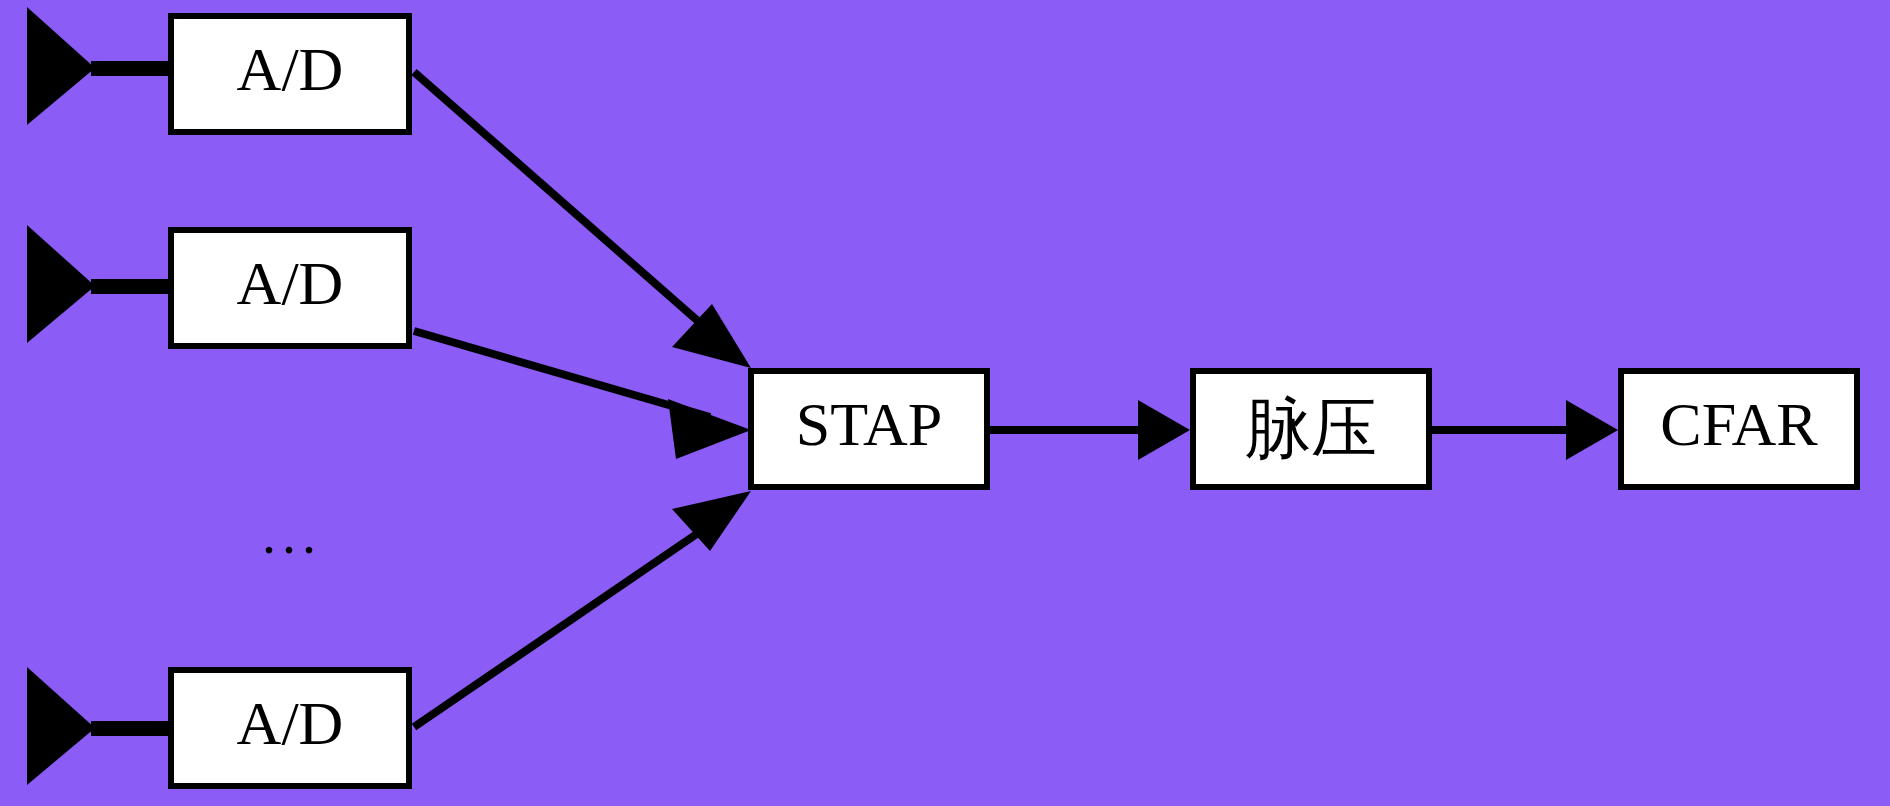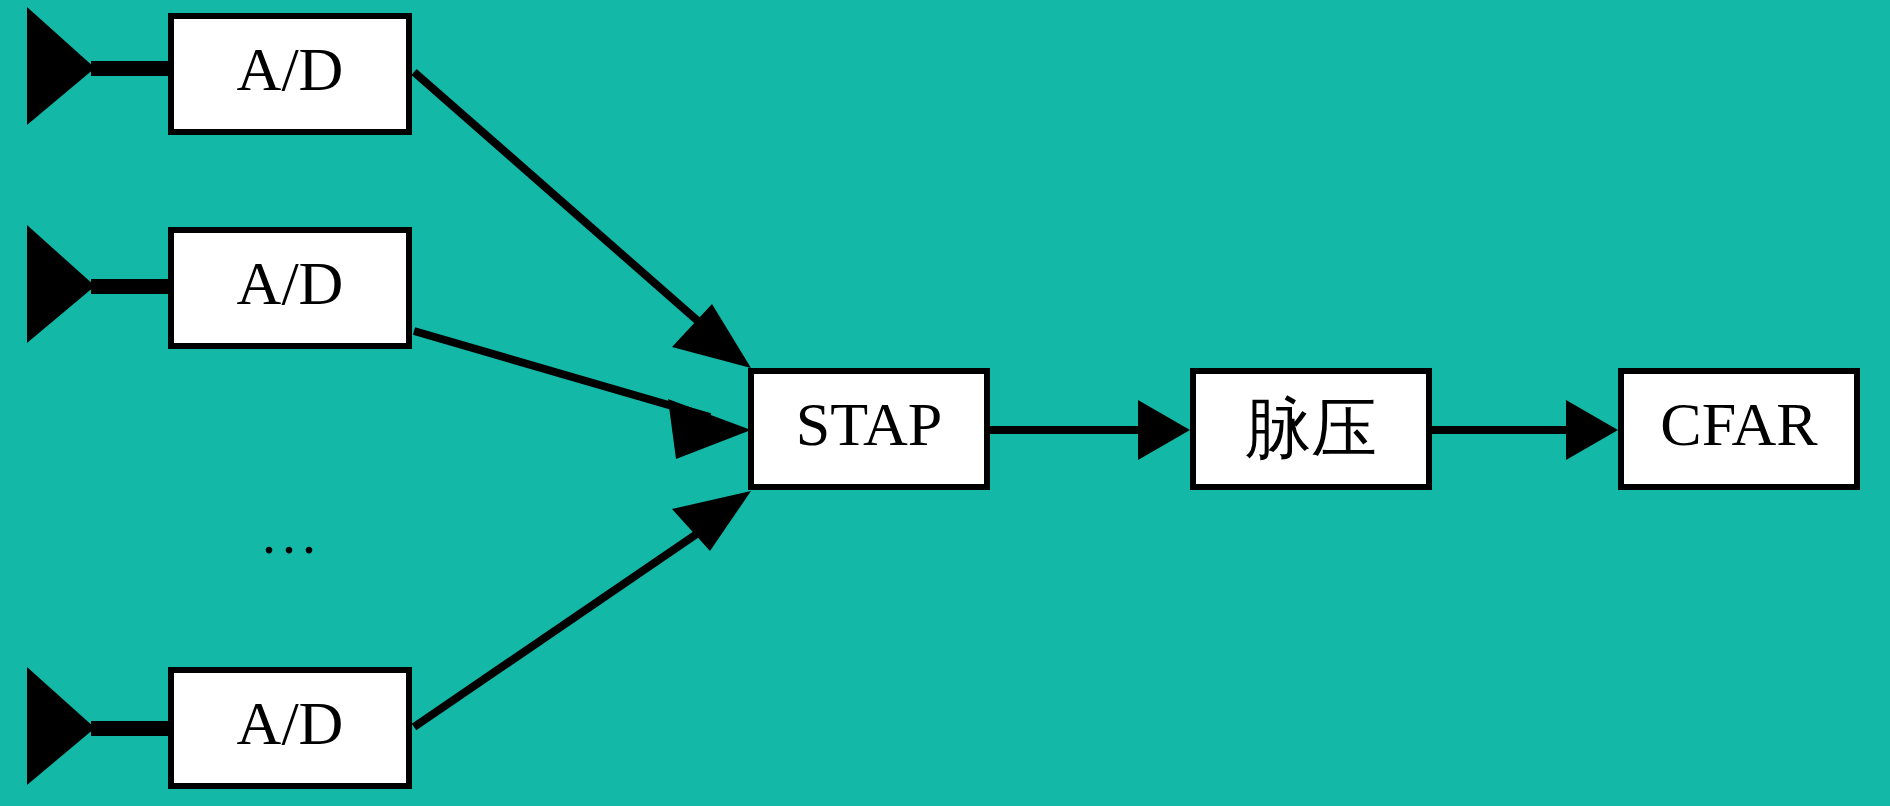--- a/index.html
+++ b/index.html
@@ -10,21 +10,21 @@
   body {
     width: 1890px;
     height: 806px;
     font-family: "Liberation Serif", "DejaVu Serif", serif;
     overflow: hidden;
   }
   #diagram-root {
     position: relative;
     width: 1890px;
     height: 806px;
-    background: #14b8a6;
+    background: #8b5cf6;
   }
   svg#diagram-svg {
     position: absolute;
     left: 0;
     top: 0;
     width: 1890px;
     height: 806px;
     display: block;
   }
   .box-rect {

